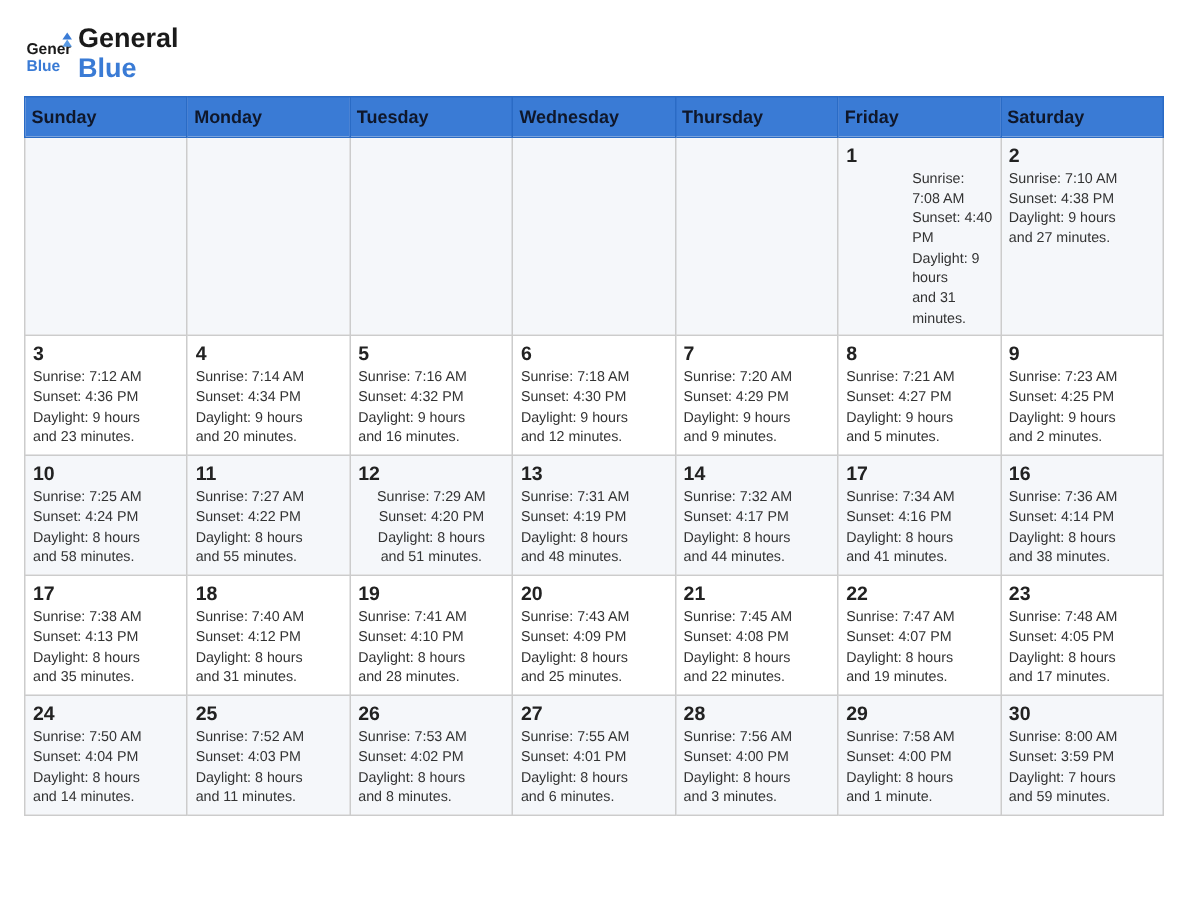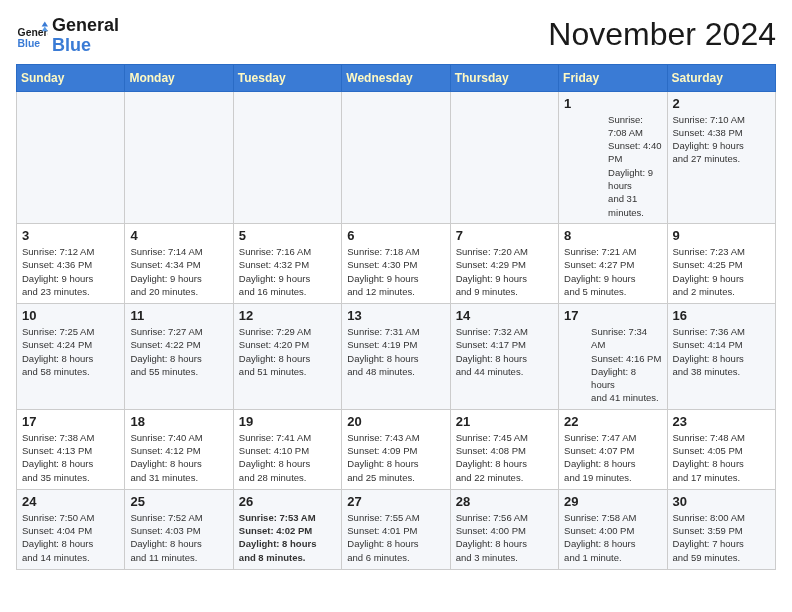--- a/index.html
+++ b/index.html
@@ -42,21 +42,21 @@
       font-size: 14px;
       color: #555;
     }
     table {
       width: 100%;
       border-collapse: collapse;
       table-layout: fixed;
     }
     thead tr th {
       background: #3a7bd5;
-      color: #fef9c3;
+      color: #0f172a;
       font-size: 12px;
       font-weight: bold;
       padding: 6px 4px;
       text-align: left;
       border: 1px solid #2a6bc5;
     }
     tbody tr td {
       border: 1px solid #ccc;
       vertical-align: top;
       padding: 4px 5px;
@@ -90,21 +90,20 @@
       <polygon points="32,8 40,8 36,2" fill="#3a7bd5"></polygon>
       <polygon points="32,14 40,14 36,8" fill="#5a9be5"></polygon>
     </svg>
     <div>
       <div class="logo-text">
         General<br><span>Blue</span>
       </div>
     </div>
   </div>
   <div class="title-block">
-    <div class="month-title">November 2024</div>
   </div>
 </div>
 
 <table>
   <thead>
     <tr>
     <th>Sunday</th>
         <th>Monday</th>
         <th>Tuesday</th>
         <th>Wednesday</th>
@@ -196,42 +195,42 @@
         </td>
         <td>
           <div class="day-num">11</div>
           <div class="day-detail" style="white-space: pre-line;">Sunrise: 7:27 AM
 Sunset: 4:22 PM
 Daylight: 8 hours
 and 55 minutes.</div>
         </td>
         <td>
           <div class="day-num">12</div>
-          <div class="day-detail" style="white-space: pre-line;">Sunrise: 7:29 AM
+          <div class="day-detail" style="white-space: pre-line; text-align: center;">Sunrise: 7:29 AM
 Sunset: 4:20 PM
 Daylight: 8 hours
 and 51 minutes.</div>
         </td>
         <td>
           <div class="day-num">13</div>
           <div class="day-detail" style="white-space: pre-line;">Sunrise: 7:31 AM
 Sunset: 4:19 PM
 Daylight: 8 hours
 and 48 minutes.</div>
         </td>
         <td>
           <div class="day-num">14</div>
           <div class="day-detail" style="white-space: pre-line;">Sunrise: 7:32 AM
 Sunset: 4:17 PM
 Daylight: 8 hours
 and 44 minutes.</div>
         </td>
         <td>
           <div class="day-num">17</div>
-          <div class="day-detail" style="white-space: pre-line; margin-left: 27px;">Sunrise: 7:34 AM
+          <div class="day-detail" style="white-space: pre-line;">Sunrise: 7:34 AM
 Sunset: 4:16 PM
 Daylight: 8 hours
 and 41 minutes.</div>
         </td>
         <td>
           <div class="day-num">16</div>
           <div class="day-detail" style="white-space: pre-line;">Sunrise: 7:36 AM
 Sunset: 4:14 PM
 Daylight: 8 hours
 and 38 minutes.</div>
@@ -298,21 +297,21 @@
         </td>
         <td>
           <div class="day-num">25</div>
           <div class="day-detail" style="white-space: pre-line;">Sunrise: 7:52 AM
 Sunset: 4:03 PM
 Daylight: 8 hours
 and 11 minutes.</div>
         </td>
         <td>
           <div class="day-num">26</div>
-          <div class="day-detail" style="white-space: pre-line; font-weight: bold;">Sunrise: 7:53 AM
+          <div class="day-detail" style="white-space: pre-line;">Sunrise: 7:53 AM
 Sunset: 4:02 PM
 Daylight: 8 hours
 and 8 minutes.</div>
         </td>
         <td>
           <div class="day-num">27</div>
           <div class="day-detail" style="white-space: pre-line;">Sunrise: 7:55 AM
 Sunset: 4:01 PM
 Daylight: 8 hours
 and 6 minutes.</div>

